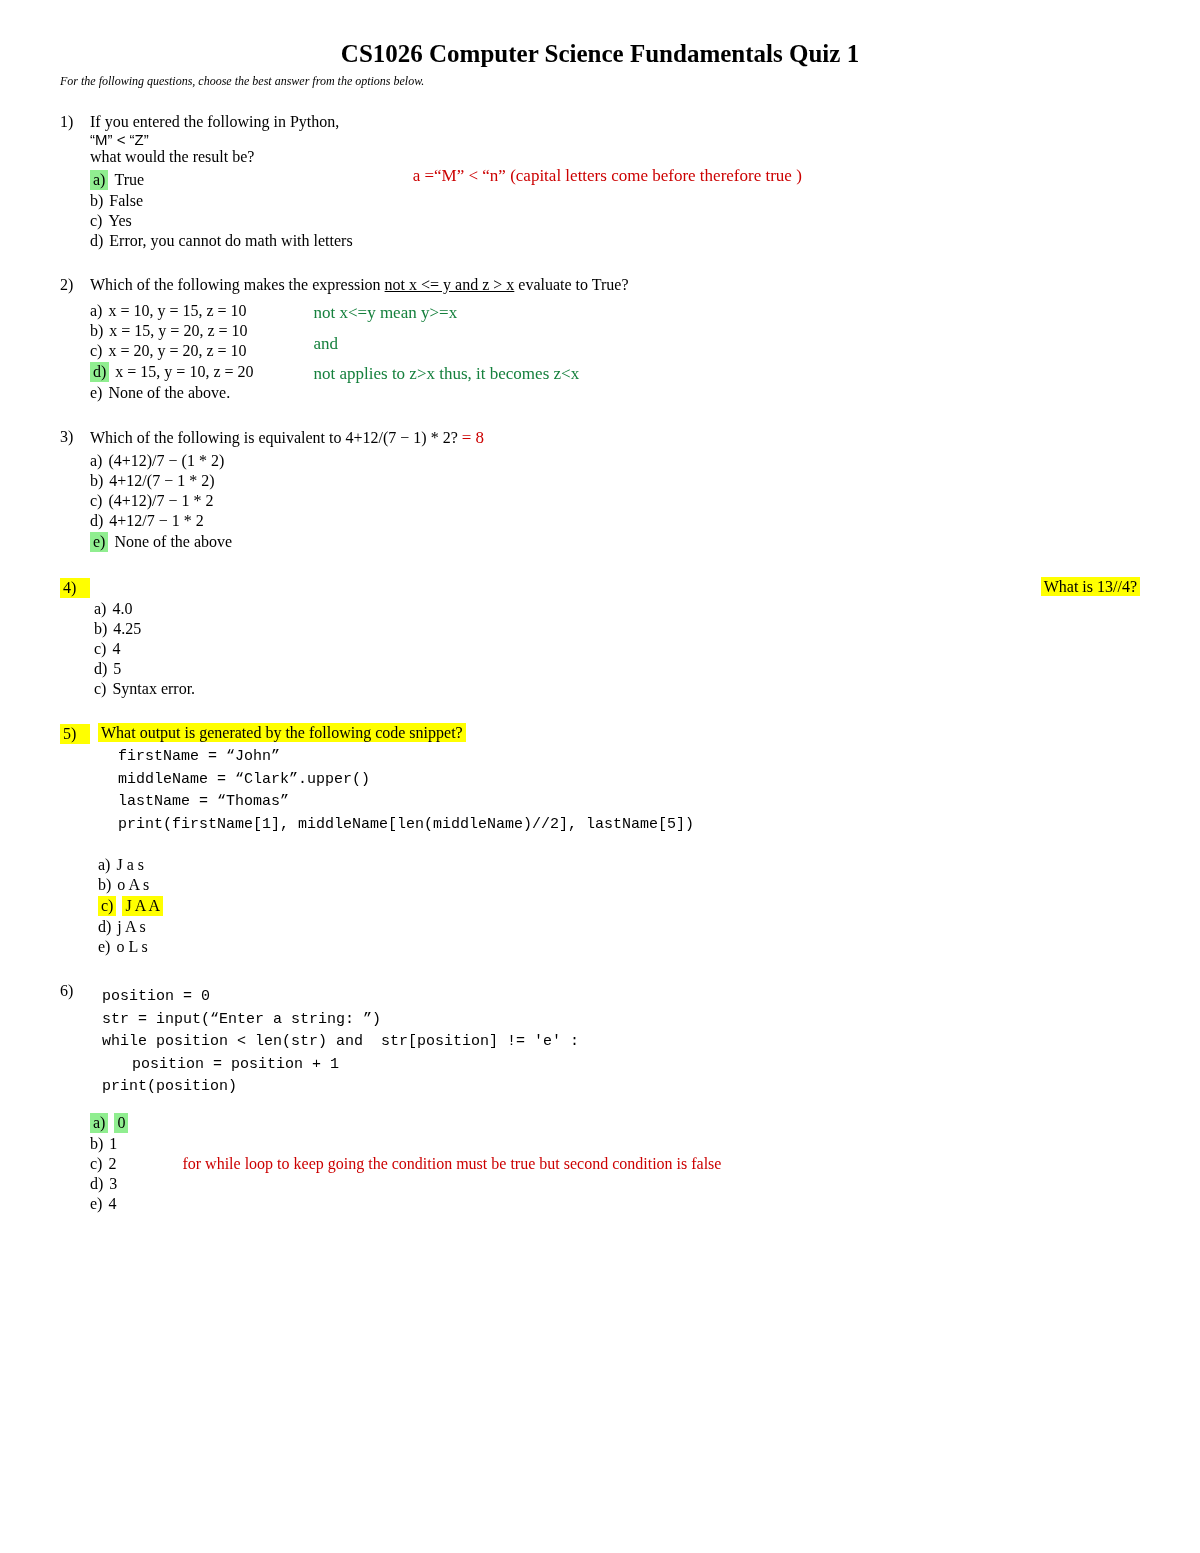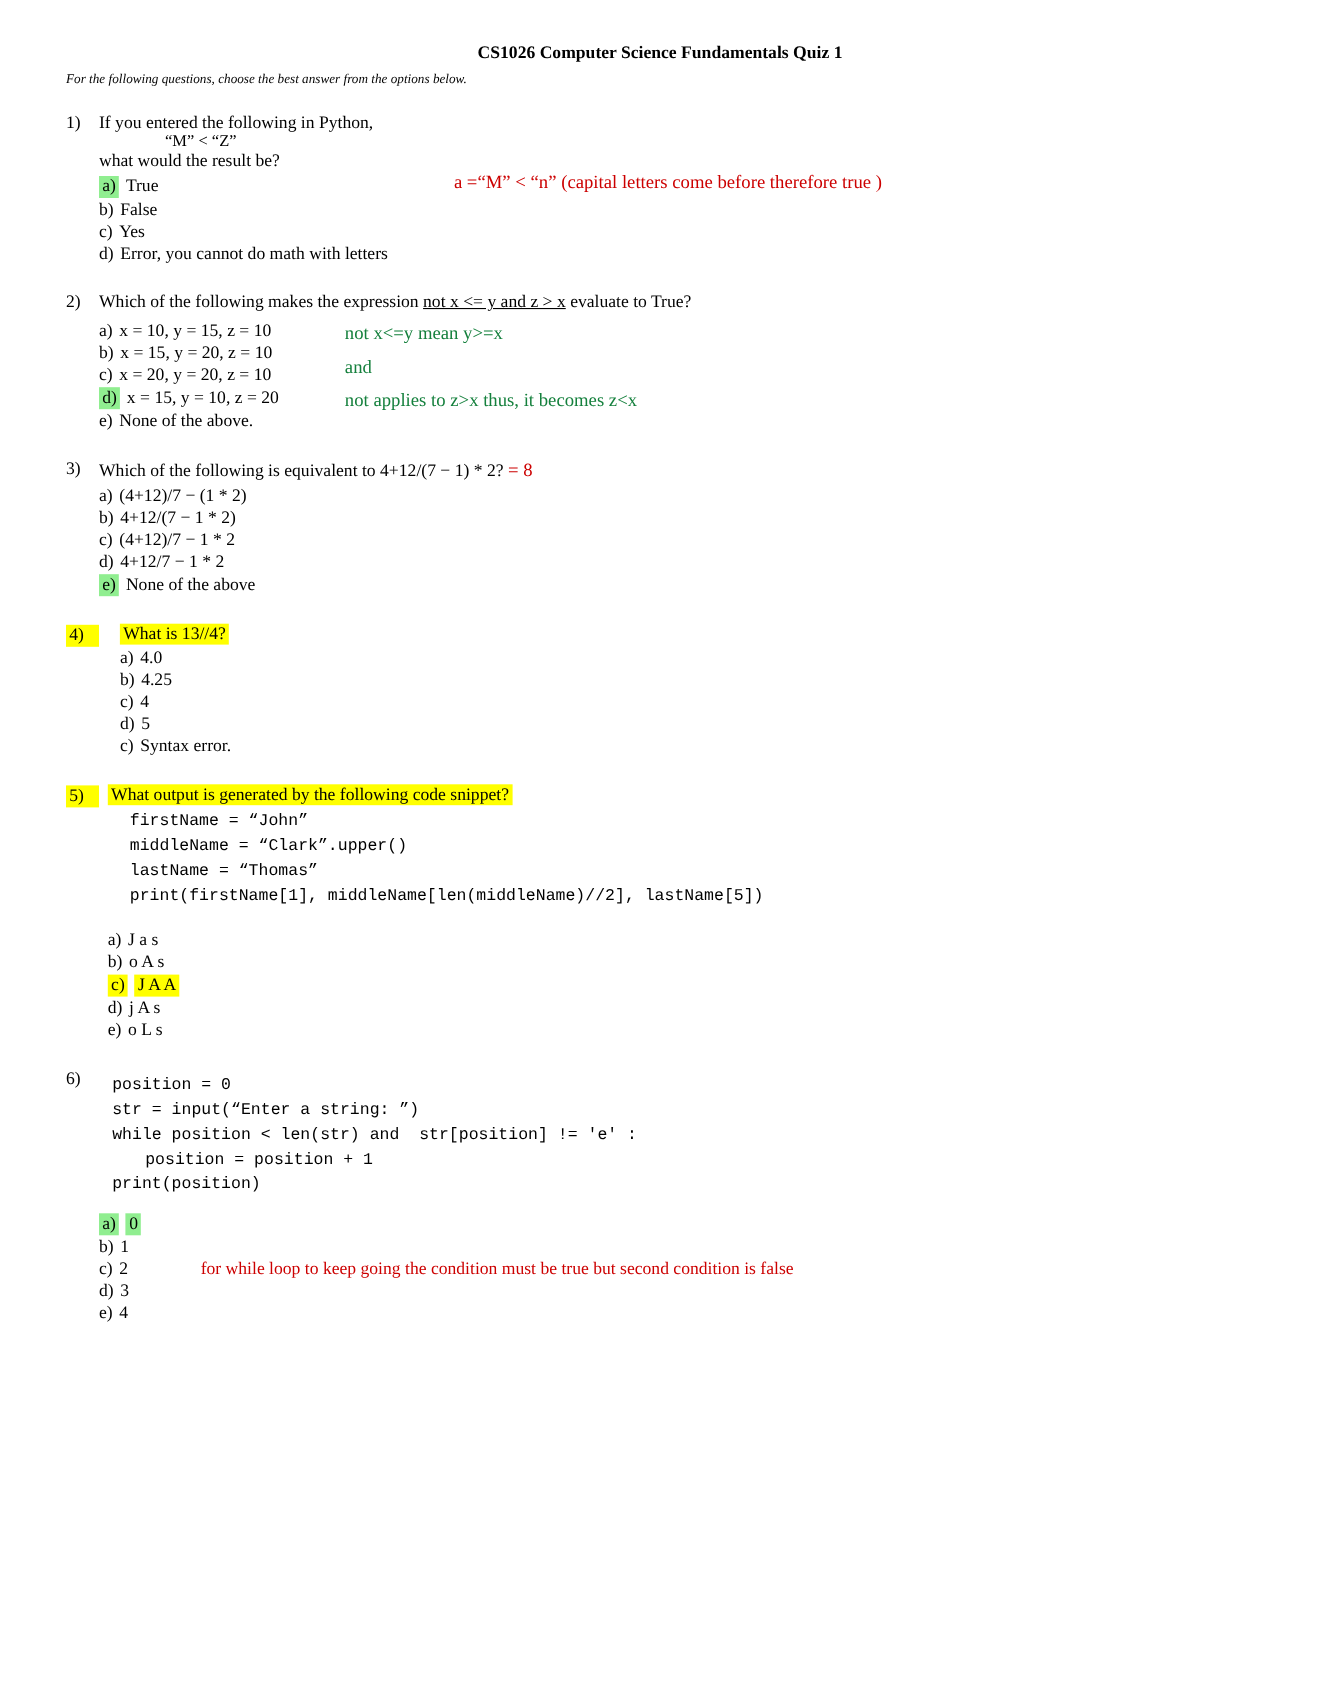--- a/index.html
+++ b/index.html
@@ -7,21 +7,21 @@
       background: #fff;
       font-family: "Times New Roman", Times, serif;
       font-size: 16px;
       color: #000;
       padding: 40px 60px;
       width: 1200px;
       min-height: 1553px;
     }
     .page-title {
       text-align: center;
-      font-size: 16px;
+      font-size: 25px;
       font-weight: bold;
       margin-bottom: 6px;
     }
     .subtitle {
       font-style: italic;
       font-size: 12px;
       margin-bottom: 24px;
     }
     .question-block {
       margin-bottom: 24px;
@@ -69,21 +69,21 @@
 <body>
 
 <div class="page-title">CS1026 Computer Science Fundamentals   Quiz 1</div>
 <div class="subtitle">For the following questions, choose the best answer from the options below.</div>
 
 <div class="question-block">
   <div class="flex-row">
     <div class="q-num">1)</div>
     <div class="q-content">
       <div>If you entered the following in Python,</div>
-      <div style="margin-left:60px; font-family:Liberation Serif, serif; font-size:15px;">“M”  &lt;  “Z”</div>
+      <div style="font-family:Liberation Sans, sans-serif; font-size:15px;">“M”  &lt;  “Z”</div>
       <div>what would the result be?</div>
       <div class="flex-row" style="align-items:flex-start;">
         <div class="options" style="margin-left:0;">
           <div class="option">
             <span class="highlight-green">a)</span>
             <span>True</span>
           </div>
           <div class="option">
             <span>b)</span>
             <span>False</span>
@@ -174,21 +174,21 @@
           <span>None of the above</span>
         </div>
       </div>
     </div>
   </div>
 </div>
 
 <div class="question-block">
   <div class="flex-row">
     <div class="q-num" style="background:#FFFF00; padding:1px 3px; display:inline-block; height:fit-content;">4)</div>
-    <div class="q-content" style="margin-left:19px;">
+    <div class="q-content" style="margin-left:4px;text-align:right;">
       <div>
         <span style="background:#FFFF00; padding:1px 3px;">What is 13//4?</span>
       </div>
       <div class="options" style="margin-left:0; margin-top:4px;">
         <div class="option">
           <span>a)</span>
           <span>4.0</span>
         </div>
         <div class="option">
           <span>b)</span>

